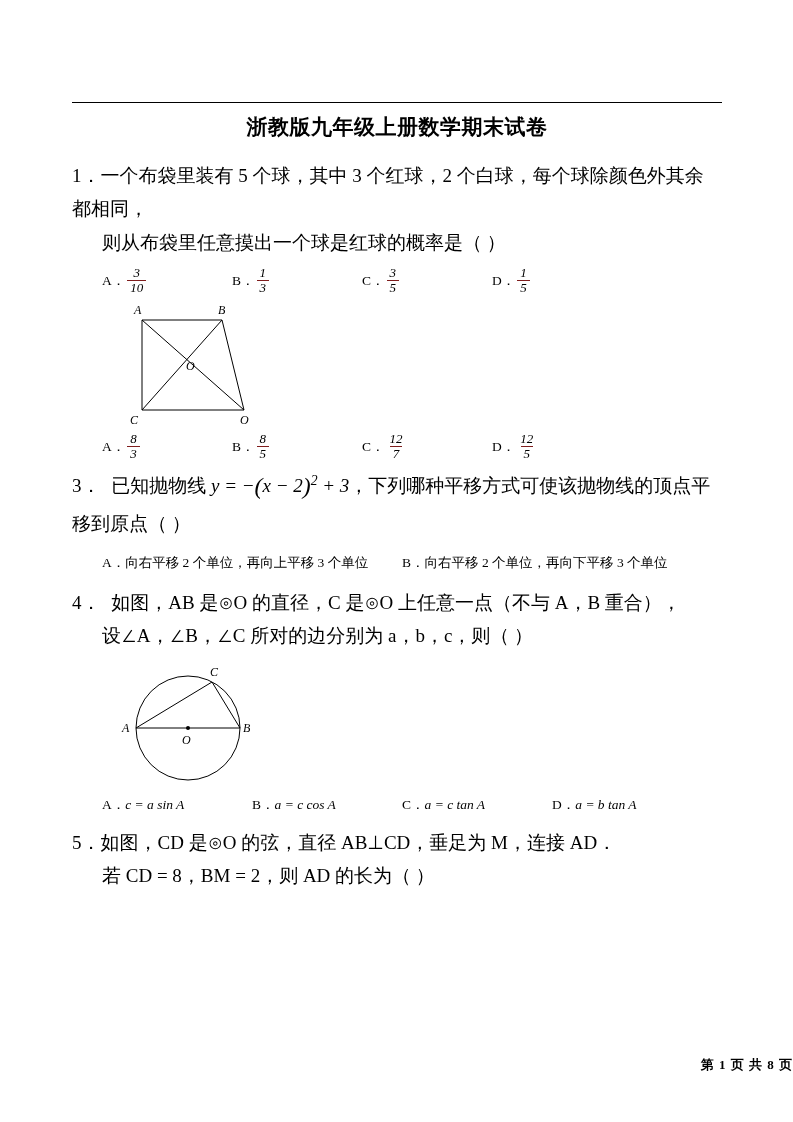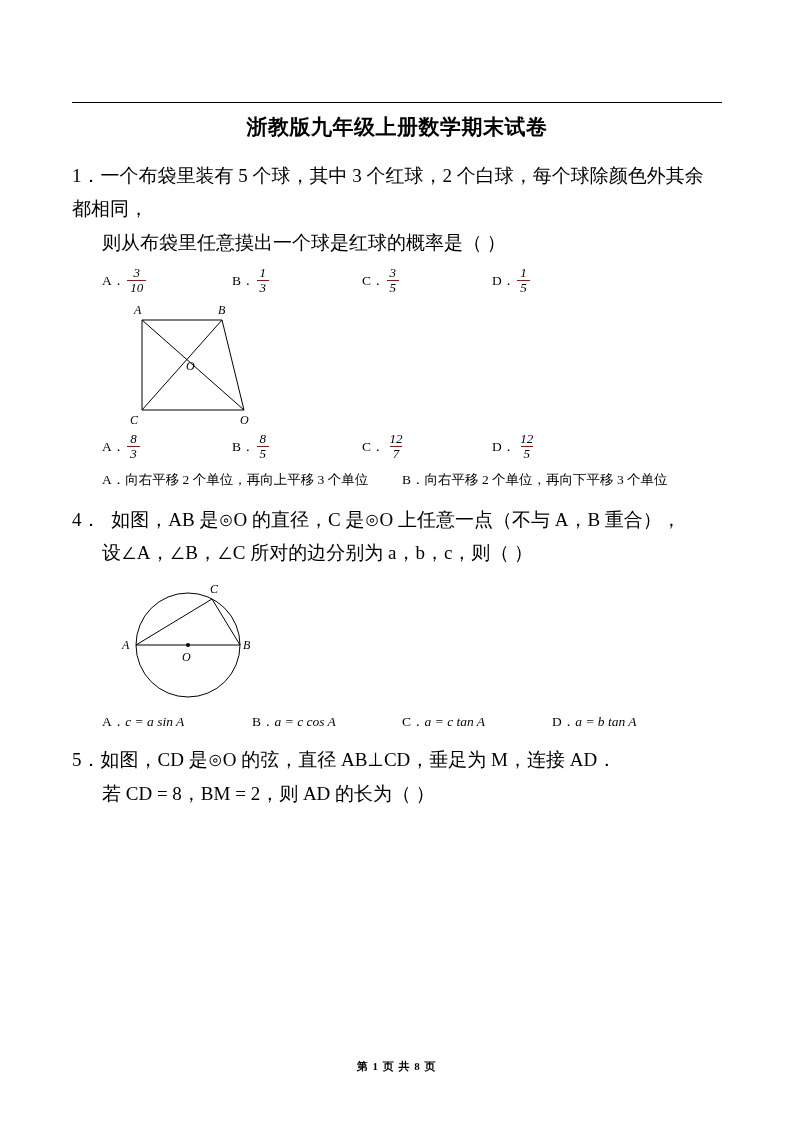--- a/index.html
+++ b/index.html
@@ -93,23 +93,23 @@
   .sup { vertical-align: super; font-size: 0.72em; }
   .fig {
     padding-left: 30px;
     margin: 6px 0 4px 0;
   }
   .footer {
     position: absolute;
     left: 0;
     right: 0;
     bottom: 48px;
-    text-align: center;
+    text-align: right;
     font-weight: bold;
-    font-size: 11px;
+    font-size: 13px;
     letter-spacing: 1px;
   }
   svg { display: block; }
 </style>
 </head>
 <body>
 
 <div class="page">
   <div class="content">
 
@@ -197,20 +197,26 @@
       </div>
       <div>
         <span>D．</span>
         <span class="frac">
           <span class="n">12</span>
           <span class="d">5</span>
         </span>
       </div>
     </div>
 
+    <div class="q">
+      <span class="q-line">
+        <span class="num">3．</span>
+        <span style="padding-left:6px">已知抛物线 </span><span class="mathvar">y = −<span style="font-size:1.25em;vertical-align:-0.08em;">(</span>x − 2<span style="font-size:1.25em;vertical-align:-0.08em;">)</span><span class="sup">2</span> + 3</span><span>，下列哪种平移方式可使该抛物线的顶点平移到原点（              ）</span>
+      </span>
+    </div>
     <div class="opts-block">
       <div class="row">
         <span style="display:inline-block;width:300px">A．向右平移 2 个单位，再向上平移 3 个单位</span><span>B．向右平移 2 个单位，再向下平移 3 个单位</span>
       </div>
     </div>
 
     <div class="q" style="margin-top:10px">
       <span class="q-line">
         <span class="num">4．</span>
         <span style="padding-left:6px">如图，AB 是⊙O 的直径，C 是⊙O 上任意一点（不与 A，B 重合），</span>

